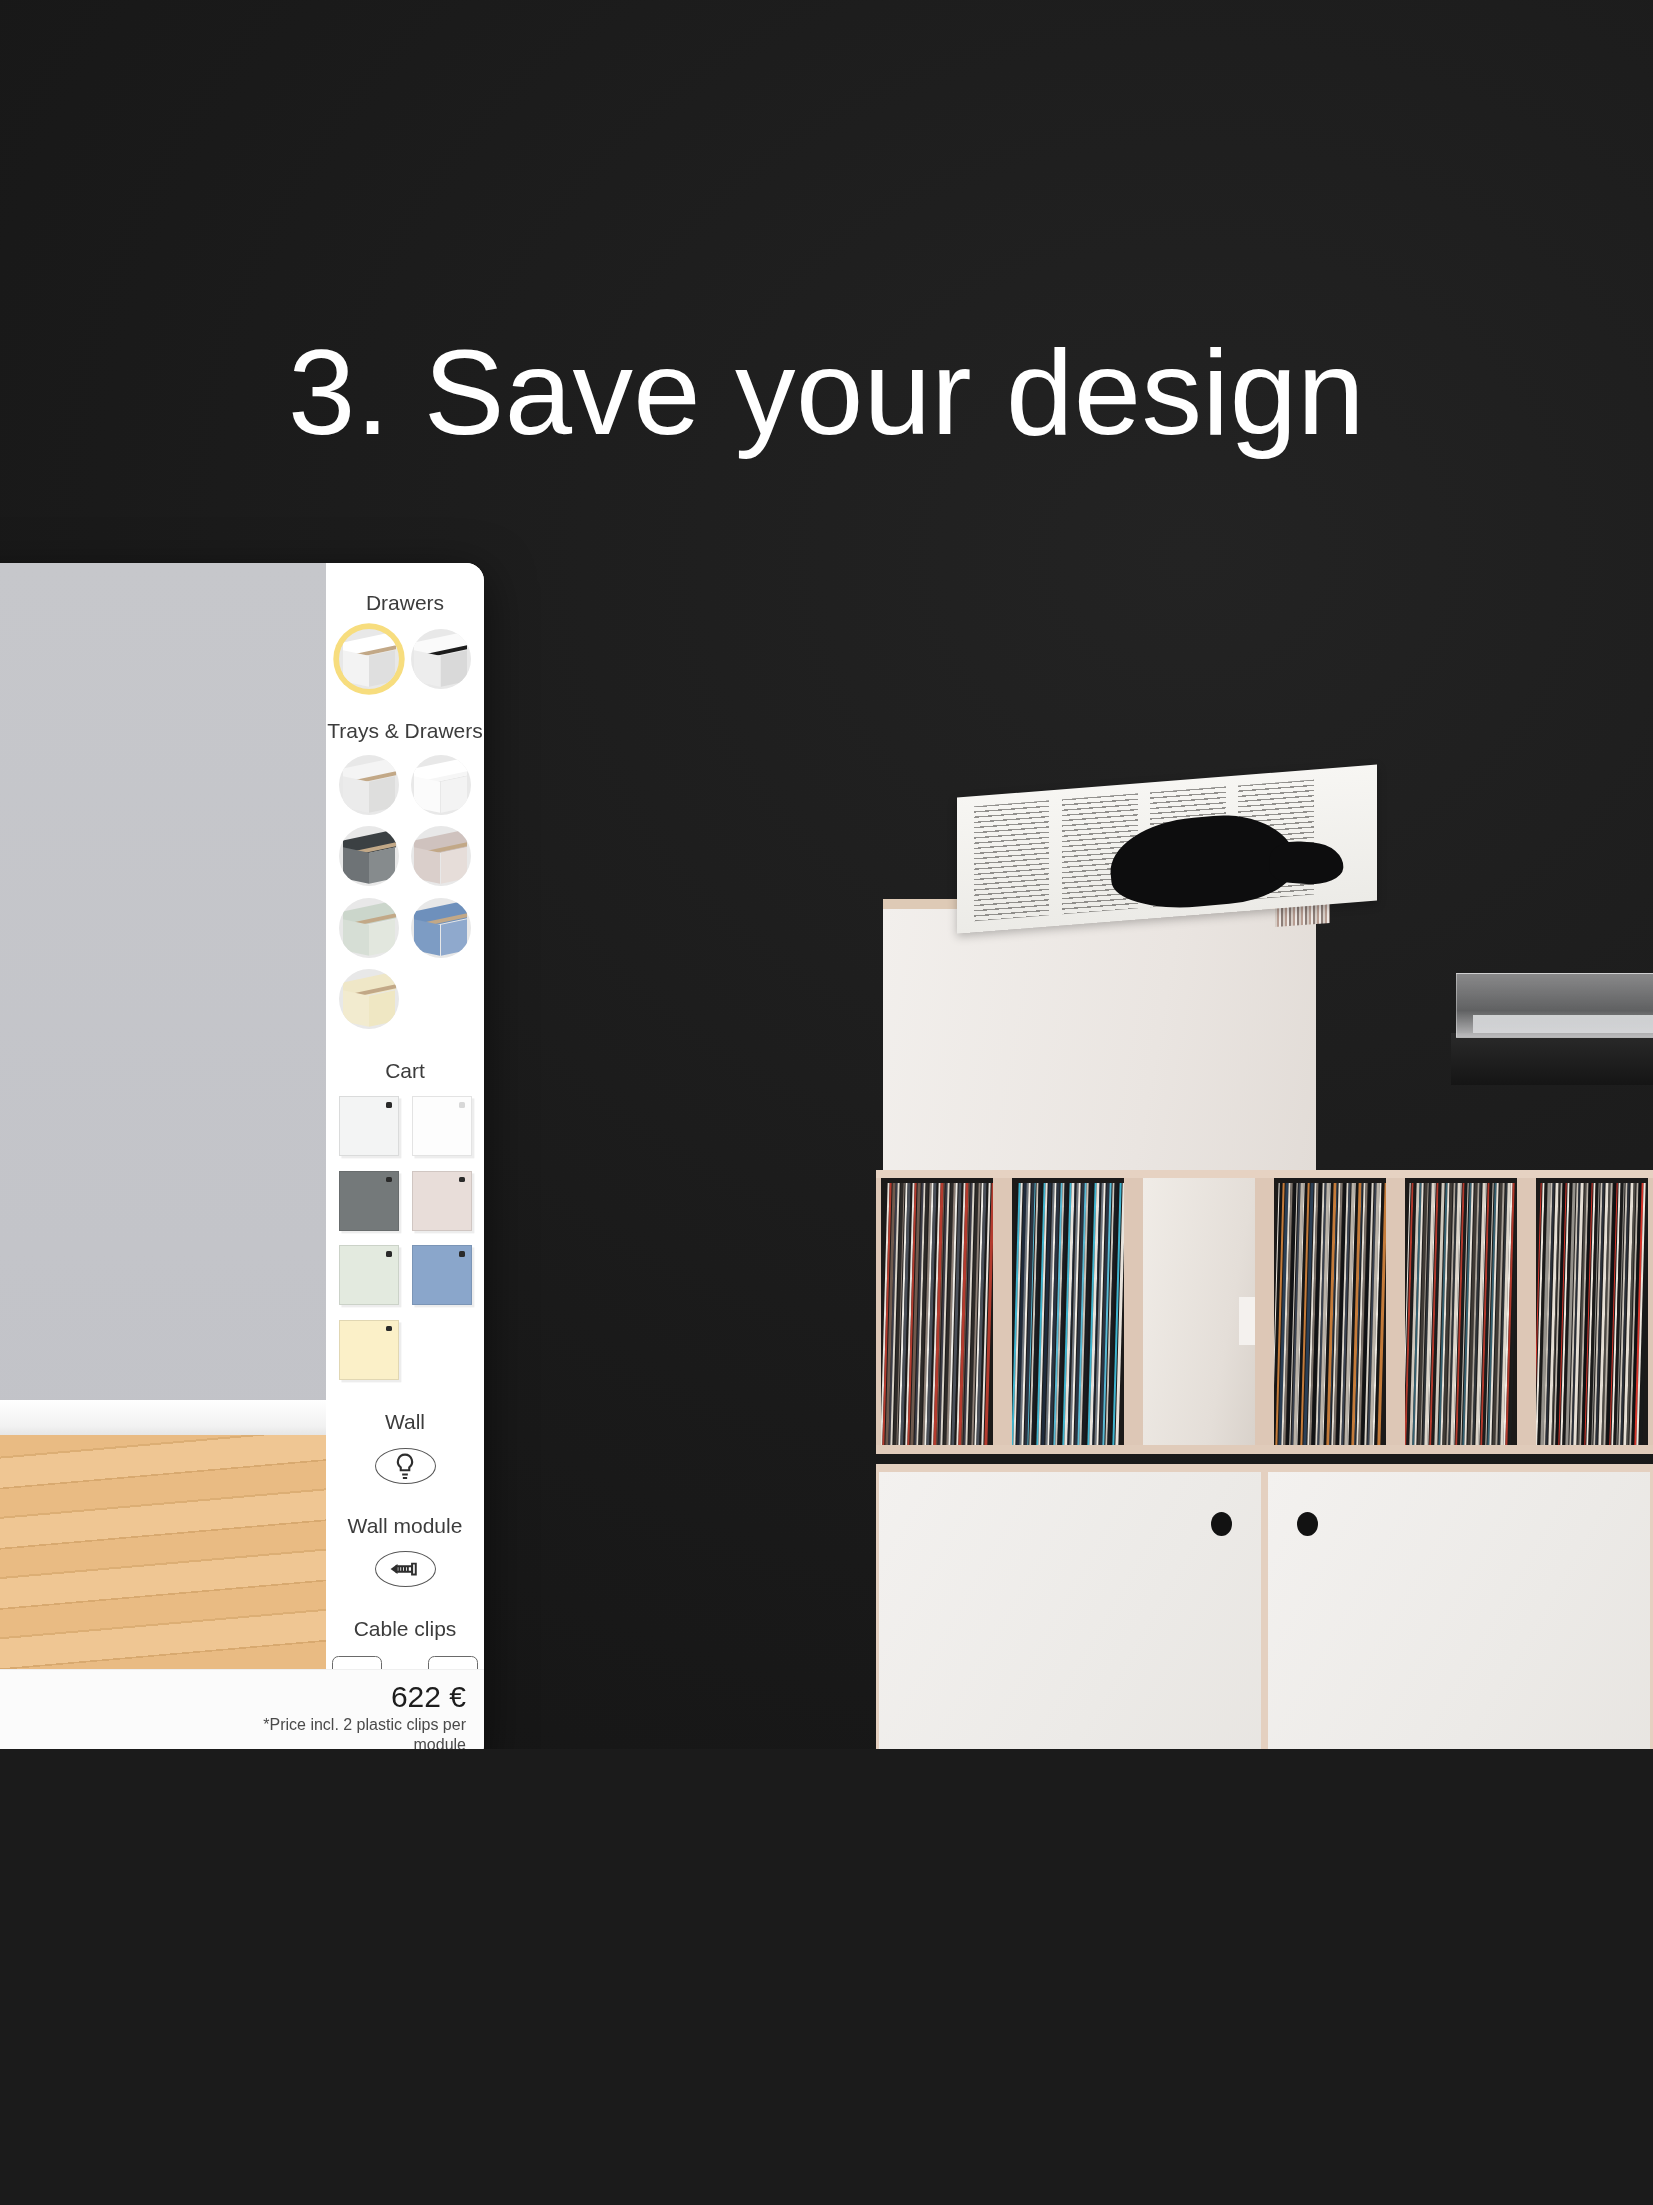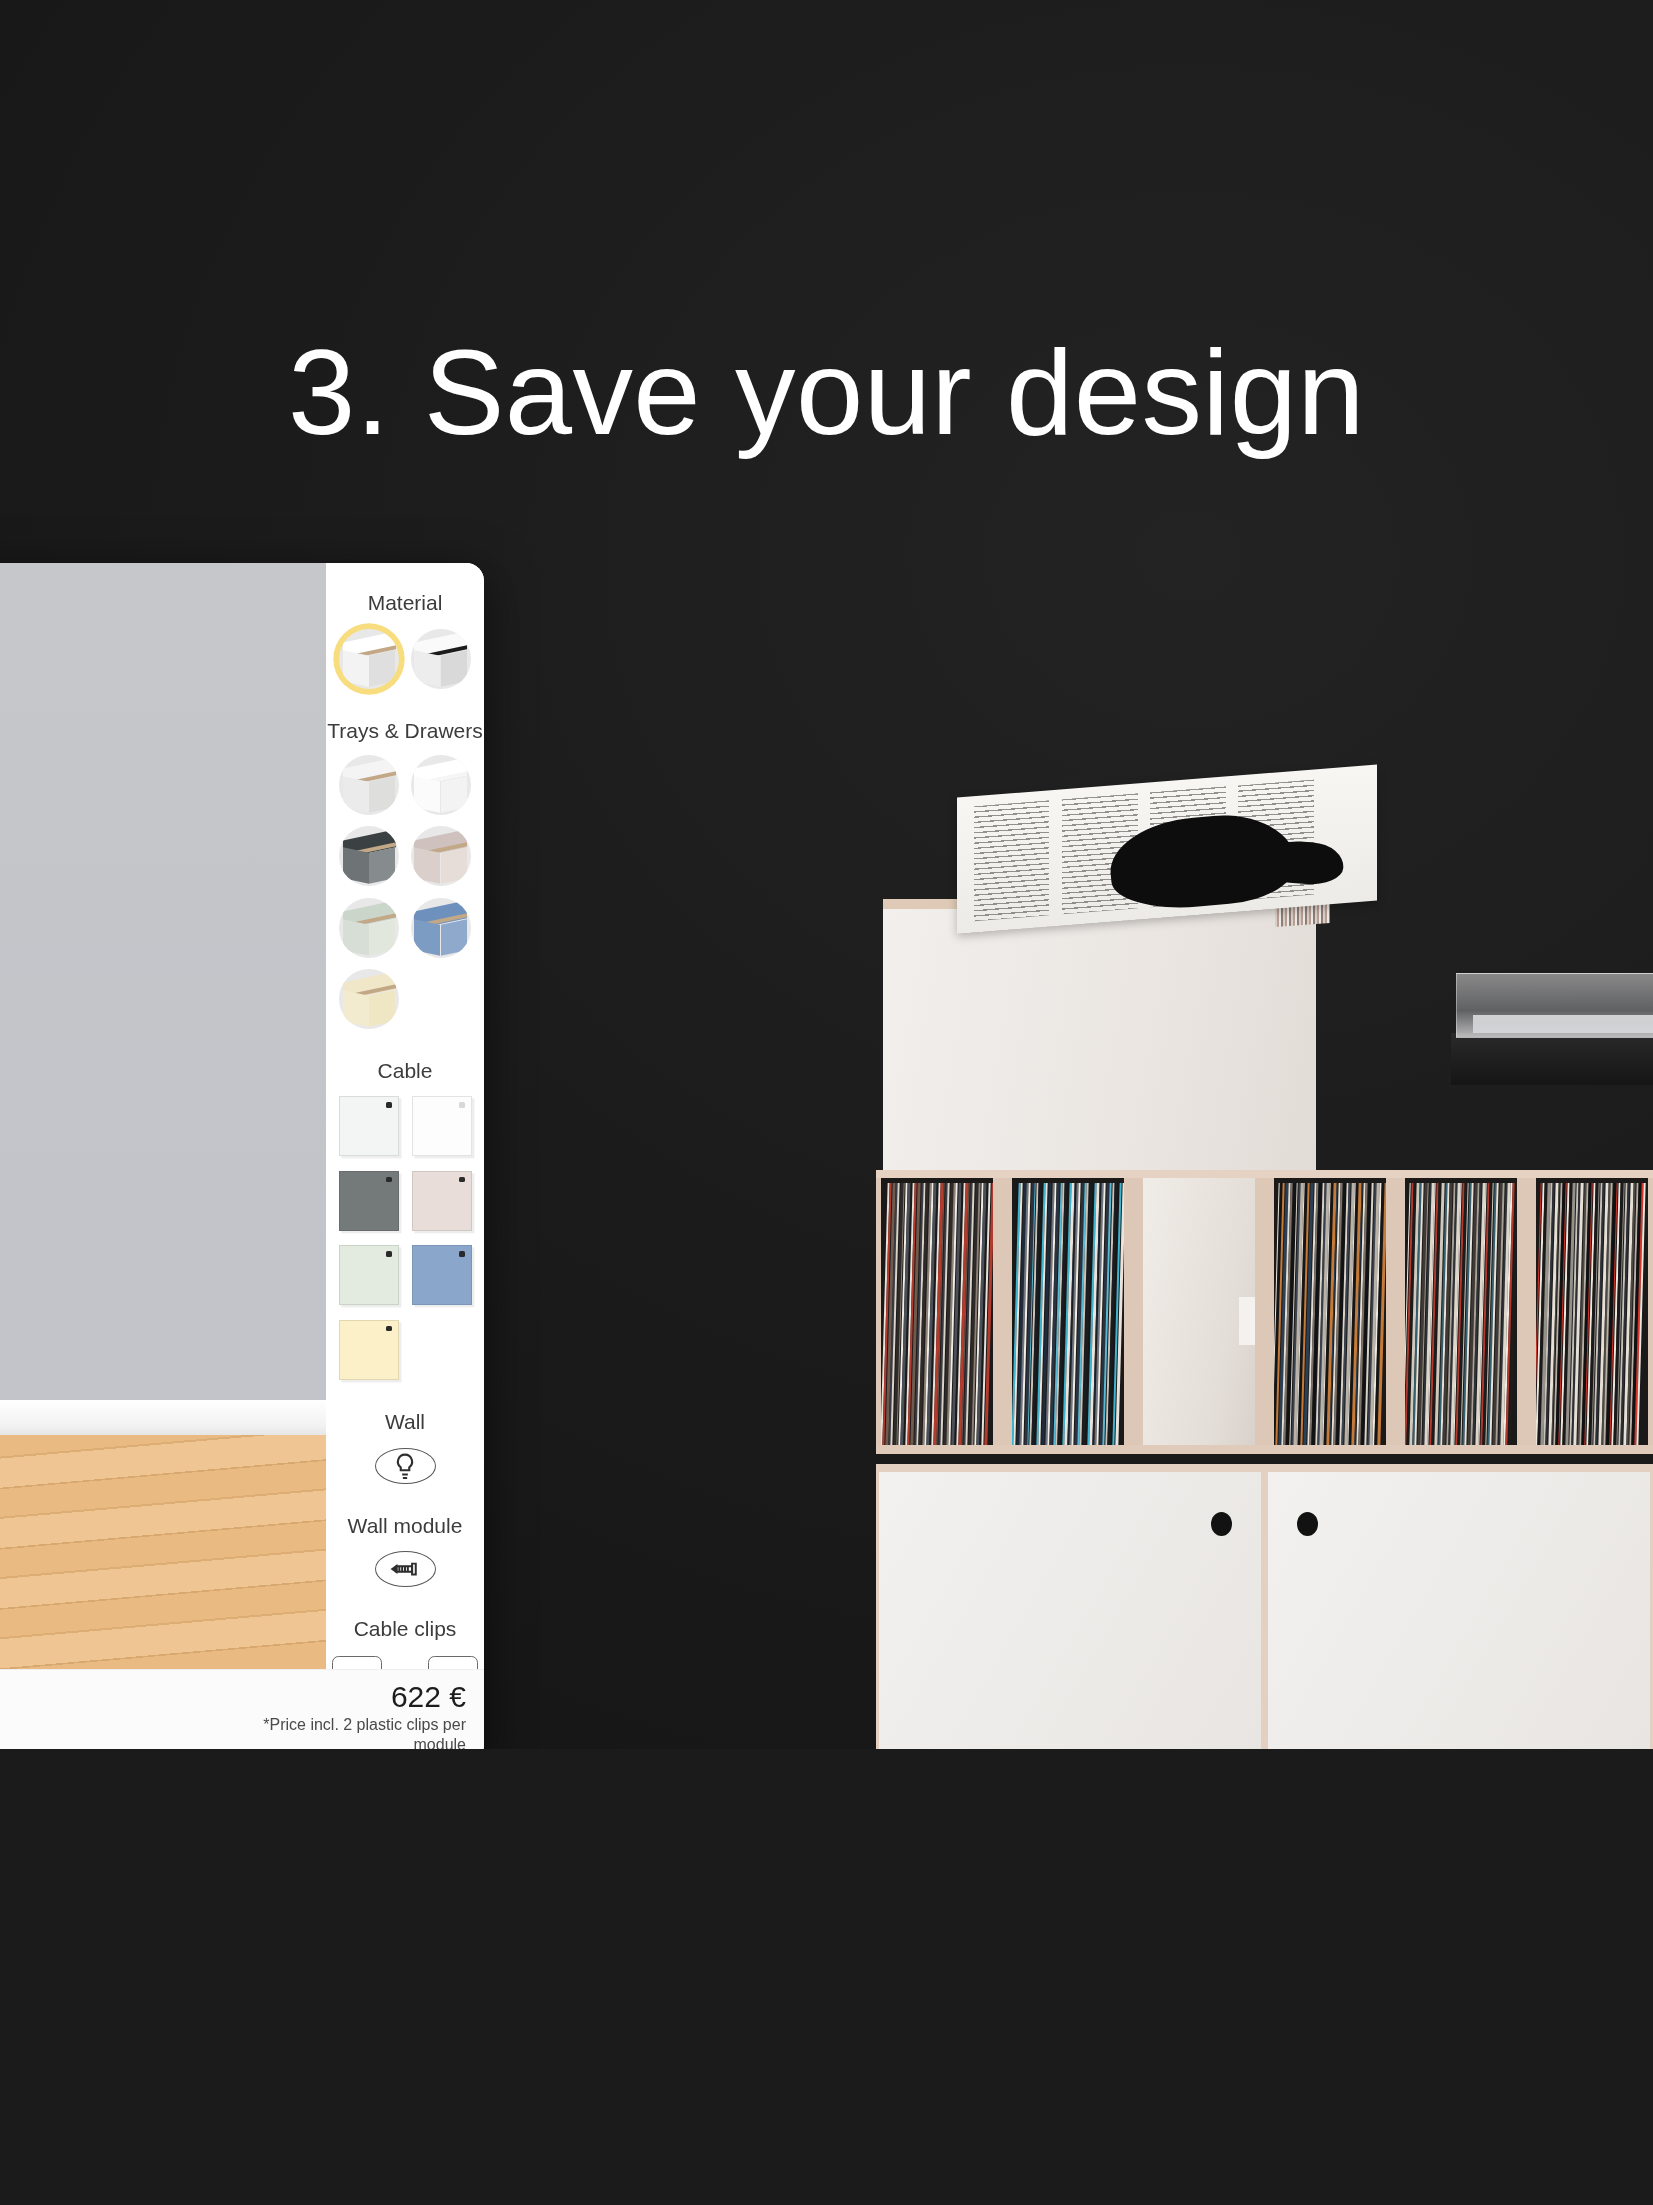--- a/index.html
+++ b/index.html
@@ -633,21 +633,21 @@
     <div class="device-body">
 
       <div class="preview">
         <div class="prev-skirting"></div>
         <div class="prev-floor"></div>
 
       </div>
 
       <div class="rail">
 
-        <div class="sec-title">Material</div>
+        <div class="sec-title">Drawers</div>
         <div class="swatch-grid">
           <div class="sw sel" style="--top:#ffffff;--lf:#f3f3f3;--rf:#dfdfdf;--edge:#c2a887">
             <div class="face-top"></div>
               <div class="edge"></div>
             <div class="face-l"></div>
               <div class="face-r"></div>
           </div>
           <div class="sw" style="--top:#fafafa;--lf:#ededed;--rf:#d9d9d9;--edge:#1c1c1c">
             <div class="face-top"></div>
               <div class="edge"></div>
@@ -695,21 +695,21 @@
               <div class="face-r"></div>
             </div>
           <div class="sw" style="--top:#efe7c7;--lf:#f2ebcf;--rf:#efe7c3;--edge:#c2a887">
             <div class="face-top"></div>
               <div class="edge"></div>
               <div class="face-l"></div>
               <div class="face-r"></div>
             </div>
         </div>
 
-        <div class="sec-title">Cable</div>
+        <div class="sec-title">Cart</div>
         <div class="swatch-grid doors">
           <div class="dsw" style="--panel:#f3f4f4">
               <div class="dot"></div>
             </div>
           <div class="dsw" style="--panel:#fdfdfd">
               <div class="dot" style="background:#d8d8d8"></div>
             </div>
           <div class="dsw" style="--panel:#74797a">
               <div class="dot"></div>
             </div>

